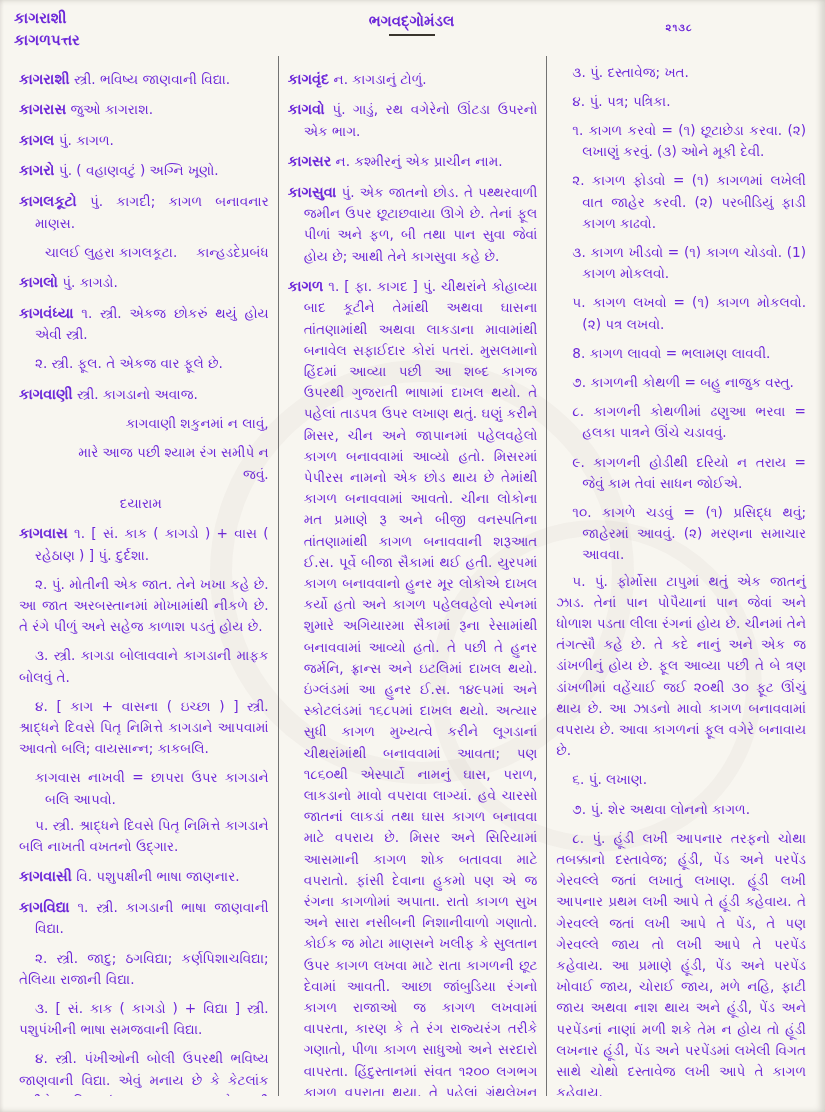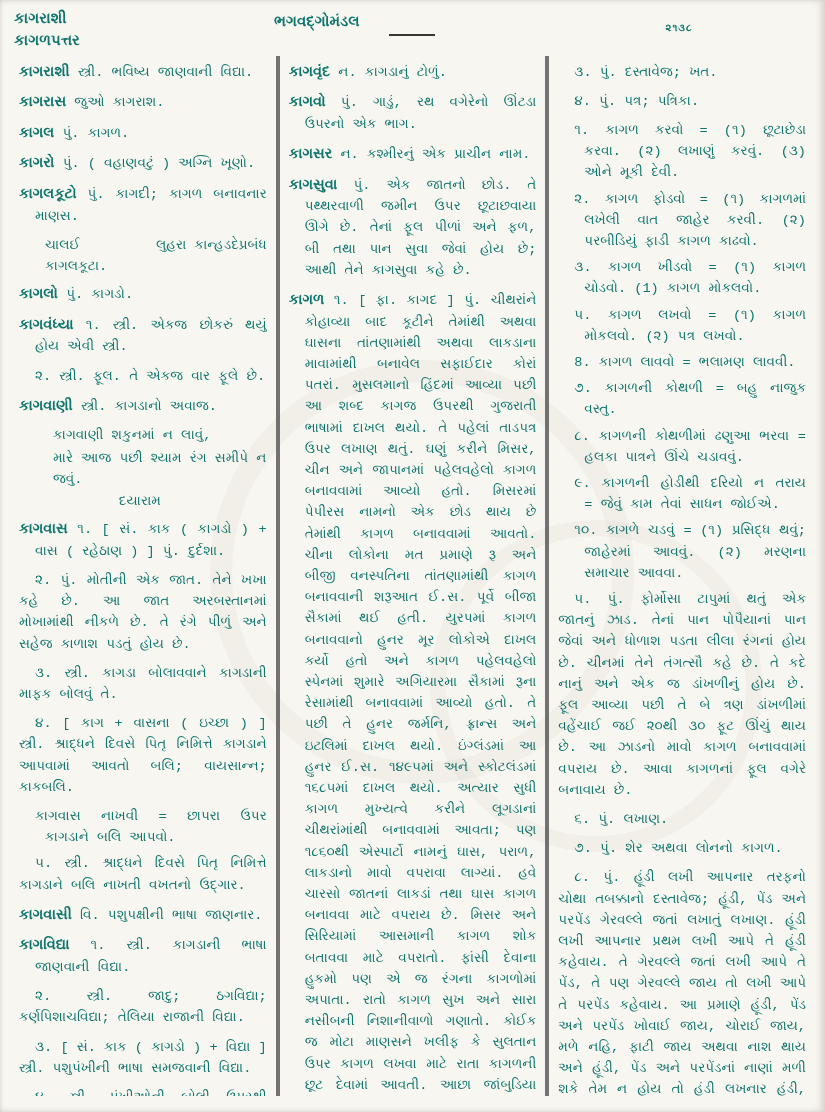--- a/index.html
+++ b/index.html
@@ -2,59 +2,59 @@
 <html lang="gu"><head>
 <meta charset="utf-8">
 <style>
   html,body{margin:0;padding:0;}
   body{background:#e9e7e2;}
   .page{
     position:relative;
     width:825px;height:1112px;
     margin:0 auto;
     background:#f8f6f0;
-    color:#0f766e;
+    color:#6d28d9;
     font-family:"DejaVu Sans", sans-serif;
     overflow:hidden;
     box-shadow:inset -4px 0 6px rgba(60,55,45,.18), inset 2px 0 3px rgba(60,55,45,.08);
   }
   .watermark{
     position:absolute;left:210px;top:360px;width:380px;height:380px;
     border:22px solid rgba(90,85,70,.04);border-radius:50%;
     pointer-events:none;
   }
   .watermark.small{left:430px;top:520px;width:300px;height:300px;border-width:16px;}
   .hdr{
     display:flex;align-items:flex-start;
     padding:8px 16px 0 14px;
   }
   .hdr-left{width:260px;font-weight:bold;font-size:15px;line-height:1.45;}
-  .hdr-center{flex:1;font-weight:bold;font-size:15px;padding-top:4px;}
+  .hdr-center{flex:1;text-align:center;font-weight:bold;font-size:15px;padding-top:4px;}
   .hdr-rule{width:46px;height:2px;background:#3a352e;margin:4px auto 0;}
   .hdr-right{width:260px;text-align:center;font-weight:bold;font-size:10px;padding-top:14px;letter-spacing:1px;}
   .cols{
     display:flex;
     padding:4px 10px 0 10px;
     height:1040px;
   }
   .col{
     flex:1 1 0;
     padding:4px 9px 0 9px;
     font-size:13.6px;
     line-height:1.56;
     text-align:justify;
     overflow:hidden;
   }
-  .col+.col{border-left:4px solid #737373;}
-  .blk{margin:1px 0 8px;font-family:Liberation Mono, monospace;}
+  .col+.col{border-left:1px solid #737373;}
+  .blk{margin:8px 0 8px;}
   .entry{padding-left:16px;text-indent:-16px;}
   .entry .head{font-weight:bold;font-size:14.5px;}
   .sense{text-indent:16px;margin-top:2px;}
   .idiom{padding-left:26px;text-indent:-10px;margin-bottom:5px;}
-  .quote{padding-left:34px;margin-bottom:1px;text-align:left;}
+  .quote{padding-left:34px;margin-bottom:1px;text-align:right;}
   .cite{text-align:center;margin-bottom:6px;padding-right:6px;}
   .quotecite{display:flex;justify-content:space-between;padding-left:26px;margin-bottom:6px;text-indent:0;}
   .quotecite .cite-src{padding-left:8px;white-space:nowrap;}
 </style>
 </head>
 <body>
 
 <div class="page">
   <div class="watermark"></div>
   <div class="watermark small"></div>

